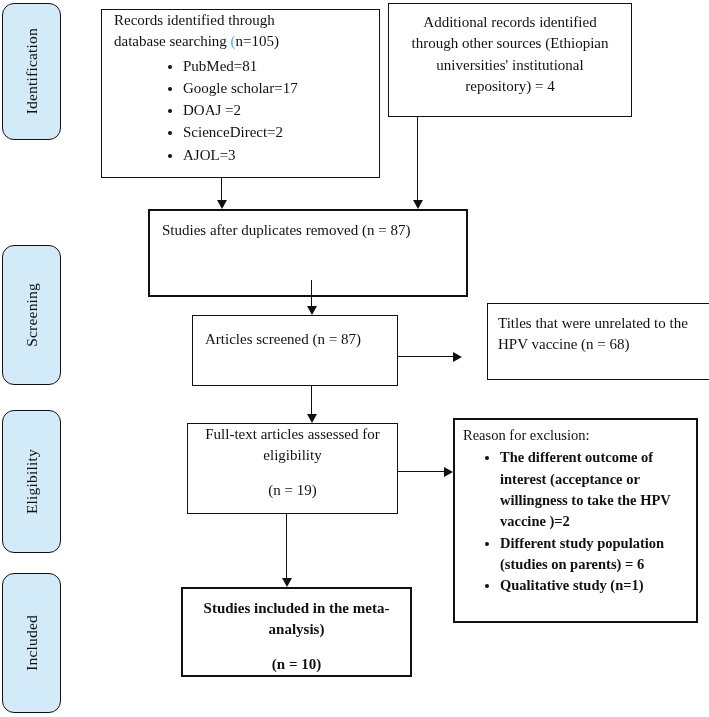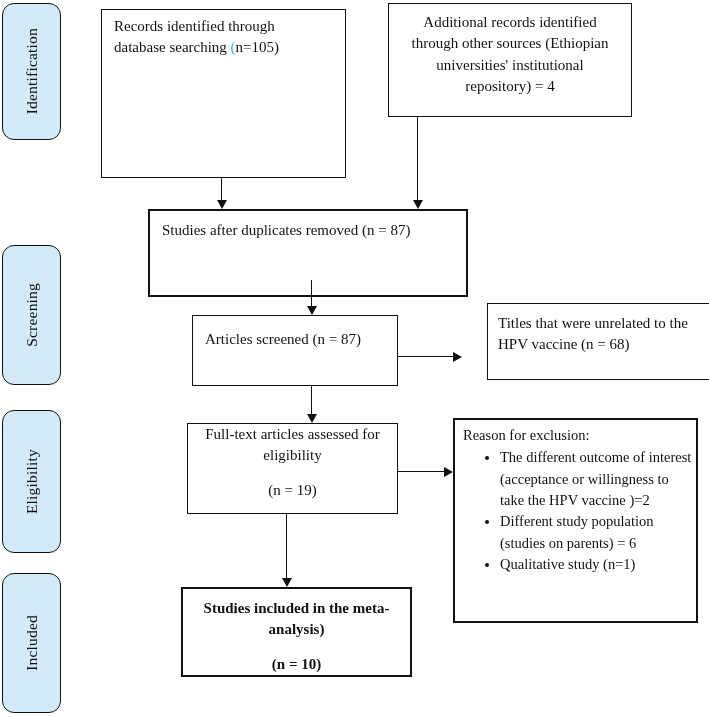--- a/index.html
+++ b/index.html
@@ -34,21 +34,21 @@
     box-sizing: border-box;
     font-size: 15px;
     line-height: 1.42;
     background: #fff;
   }
   .box.thick { border-width: 2px; }
   .center { text-align: center; }
   .box p { margin: 0; }
   ul.blist { margin: 3px 0 0 0; padding-left: 69px; list-style: disc outside; }
   ul.blist li { margin: 0 0 1px 0; }
-  ul.blist2 { margin: 1px 0 0 0; padding-left: 37px; list-style: disc outside; }
+  ul.blist2 { margin: 1px 0 0 0; padding-left: 37px; list-style: disc outside; font-weight: bold; }
   ul.blist2 li { margin: 0; }
   .count { margin-top: 13px !important; }
   
   .vline { position: absolute; width: 0; border-left: 1.6px solid #111; }
   .hline { position: absolute; height: 0; border-top: 1.6px solid #111; }
   .ah-down {
     position: absolute; width: 0; height: 0;
     border-left: 5px solid transparent; border-right: 5px solid transparent;
     border-top: 9px solid #111;
   }
@@ -70,23 +70,30 @@
   <div class="stage" style="top: 245px; height: 140px; background: rgb(211, 234, 248);">
     <span class="stage-text">Screening</span>
   </div>
   <div class="stage" style="top: 410px; height: 143px; background: rgb(211, 234, 248);">
     <span class="stage-text">Eligibility</span>
   </div>
   <div class="stage" style="top: 573px; height: 140px; background: rgb(211, 234, 248);">
     <span class="stage-text">Included</span>
   </div>
 
-  <div class="box" style="left:101px; top:9px; width:245px; height:169px; padding:6px 8px 0 12px;">
+  <div class="box" style="left:101px; top:9px; width:279px; height:169px; padding:0 8px 0 12px;">
     <p>Records identified through</p>
     <p><span>database searching </span><span class="accent" style="color: rgb(62, 177, 213);">(</span><span>n=105)</span></p>
+    <ul class="blist">
+      <li>PubMed=81</li>
+      <li>Google scholar=17</li>
+      <li>DOAJ =2</li>
+      <li>ScienceDirect=2</li>
+      <li>AJOL=3</li>
+    </ul>
   </div>
 
   <div class="box center" style="left:388px; top:3px; width:244px; height:114px; padding:8px 14px 0 14px;">
     <p>Additional records identified through other sources (Ethiopian universities' institutional repository) = 4</p>
   </div>
 
   <div class="box thick" style="left:148px; top:209px; width:320px; height:88px; padding:9px 12px 16px 12px;">
     <p>Studies after duplicates removed (n = 87)</p>
   </div>
 

